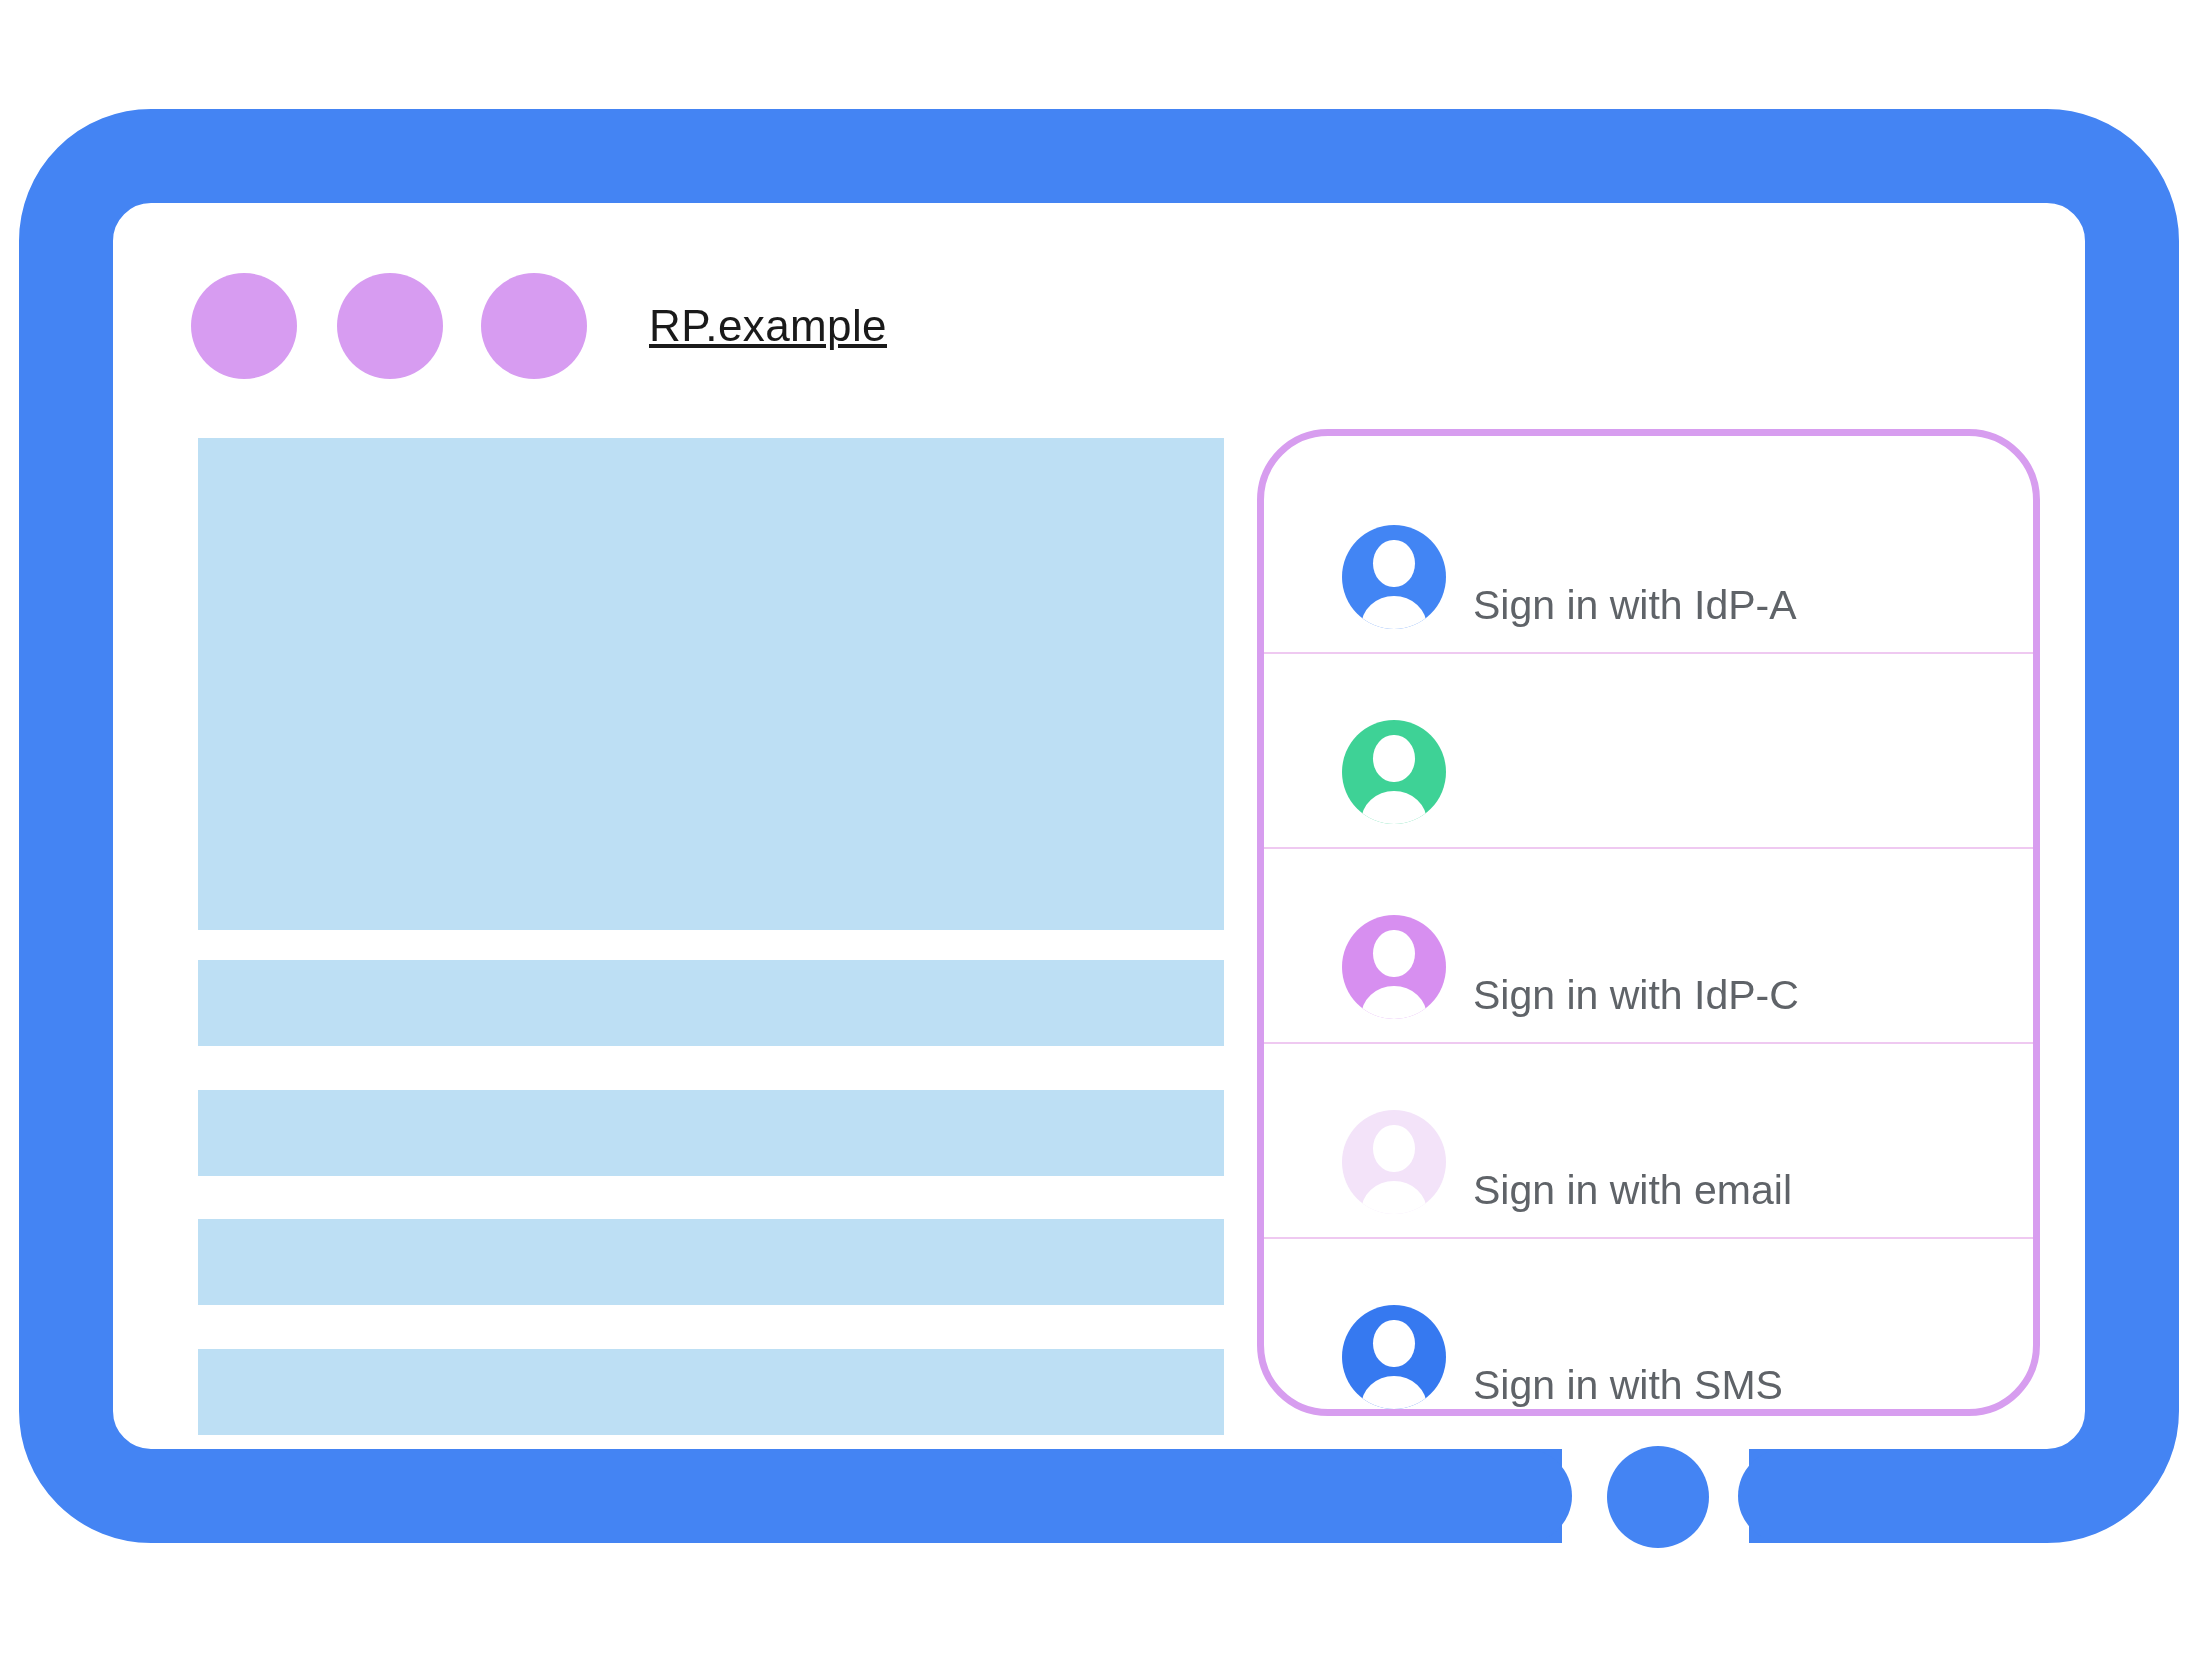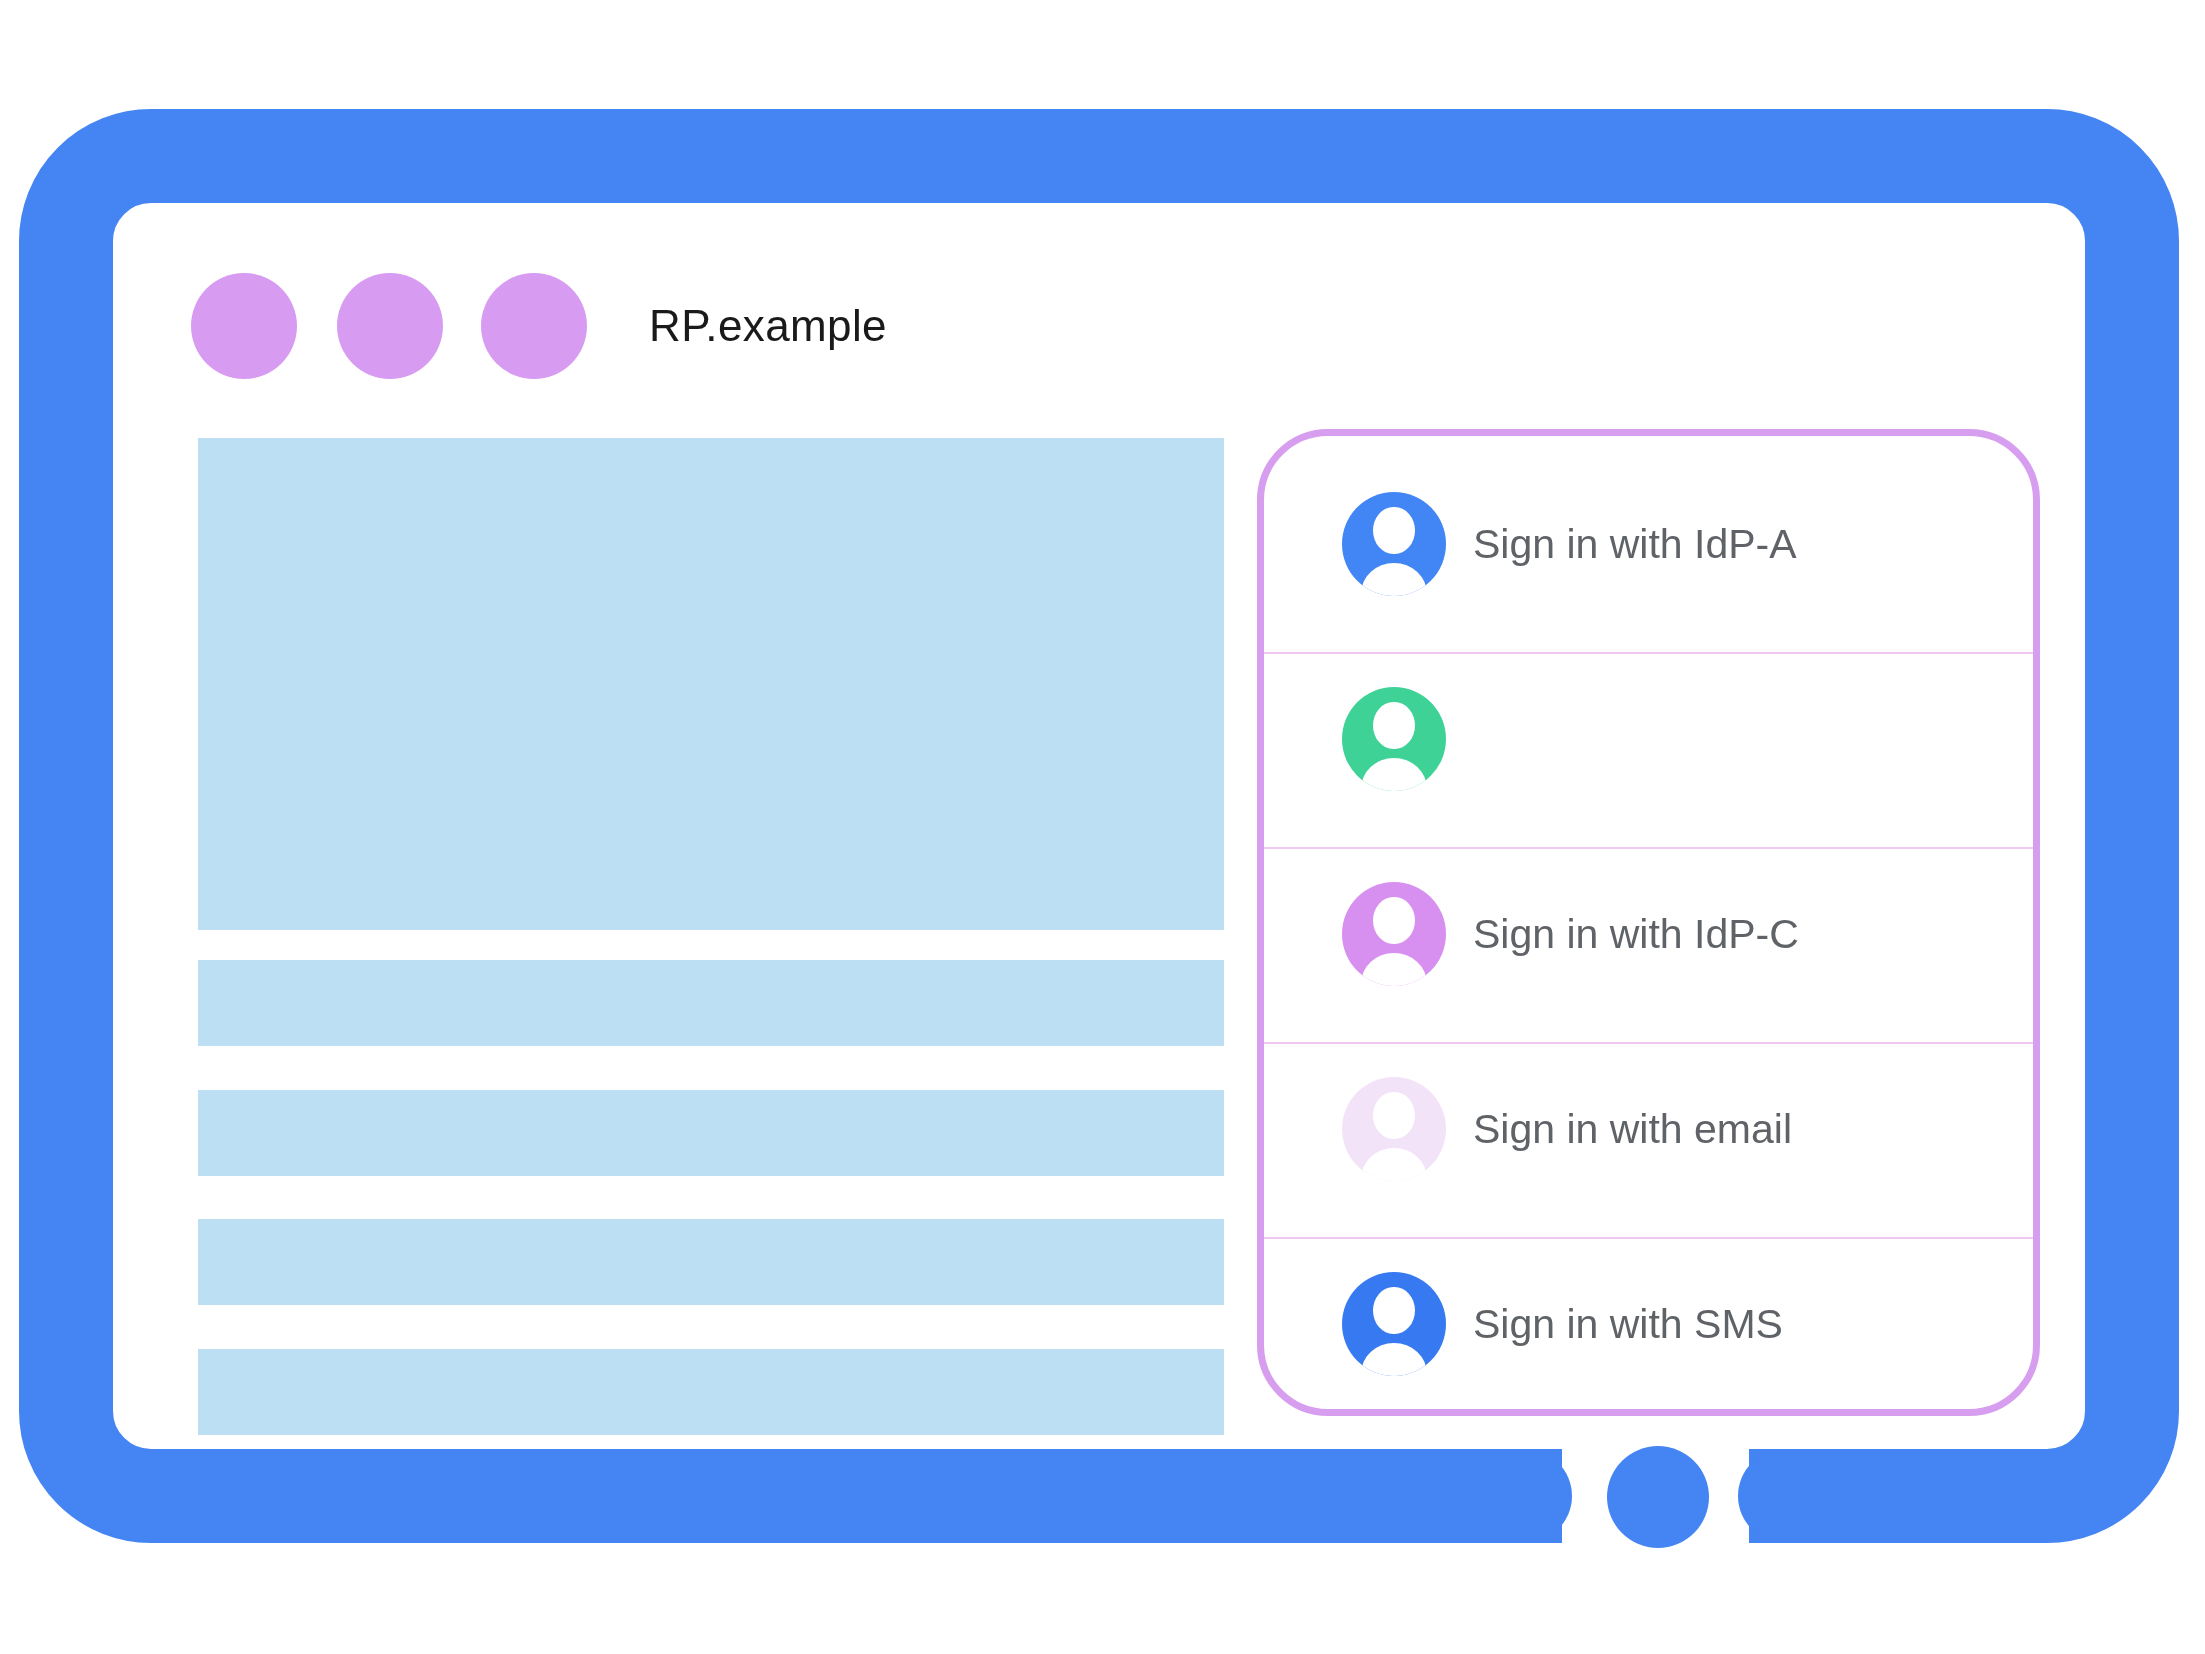--- a/index.html
+++ b/index.html
@@ -16,38 +16,38 @@
   .cap { position:absolute; top:1449px; width:115px; height:94px; background:var(--frame-blue,#4484f3); }
   .cap-left  { left:1457px; border-radius:0 47px 47px 0; }
   .cap-right { left:1738px; border-radius:47px 0 0 47px; }
   .notch-circle { position:absolute; left:1607px; top:1446px; width:102px; height:102px;
     border-radius:50%; background:var(--frame-blue,#4484f3); }
 
   
   .dot { position:absolute; top:273px; width:106px; height:106px; border-radius:50%;
     background:var(--dot-purple,#d79cf1); }
   .title { position:absolute; left:649px; top:298px; height:55px; line-height:55px;
-    font-size:44px; font-weight:500; color:var(--title-black,#1a1a1a); letter-spacing:0.4px; }
+    font-size:44px; font-weight:500; color:var(--title-black,#1a1a1a); letter-spacing:0.4px;text-decoration:underline; }
 
   
   .block { position:absolute; left:198px; width:1026px; background:var(--placeholder-blue,#bddff4); }
   .hero  { top:438px;  height:492px; }
   .bar-1 { top:960px; height:86px; }
   .bar-2 { top:1090px; height:86px; }
   .bar-3 { top:1219px; height:86px; }
   .bar-4 { top:1349px; height:86px; }
 
   
   .panel {
     position:absolute; left:1257px; top:429px; width:783px; height:987px;
     box-sizing:border-box; border:7px solid var(--panel-border-pink,#d79def);
     border-radius:71px; background:#ffffff;
     display:flex; flex-direction:column; overflow:hidden;
   }
-  .row { flex:1 1 0; display:flex; align-items:center; padding-left:78px; gap:27px; min-height:0;margin-top:23px; }
+  .row { flex:1 1 0; display:flex; align-items:flex-end; padding-left:78px; gap:27px; min-height:0;margin-top:23px; }
   .row + .row { border-top:2.6px solid var(--separator-pink,#efc9f1); }
   .avatar { width:104px; height:104px; border-radius:50%; position:relative; overflow:hidden; flex:none; }
   .avatar .head  { position:absolute; left:30%; top:14%; width:40%; height:46%; background:#ffffff; border-radius:50%; }
   .avatar .torso { position:absolute; left:18%; top:68%; width:64%; height:60%; background:#ffffff; border-radius:50%; }
   .label { font-size:41px; font-weight:500; color:var(--label-gray,#5f6368); white-space:nowrap; }
 </style>
 </head>
 <body>
 
 <div id="canvas">

